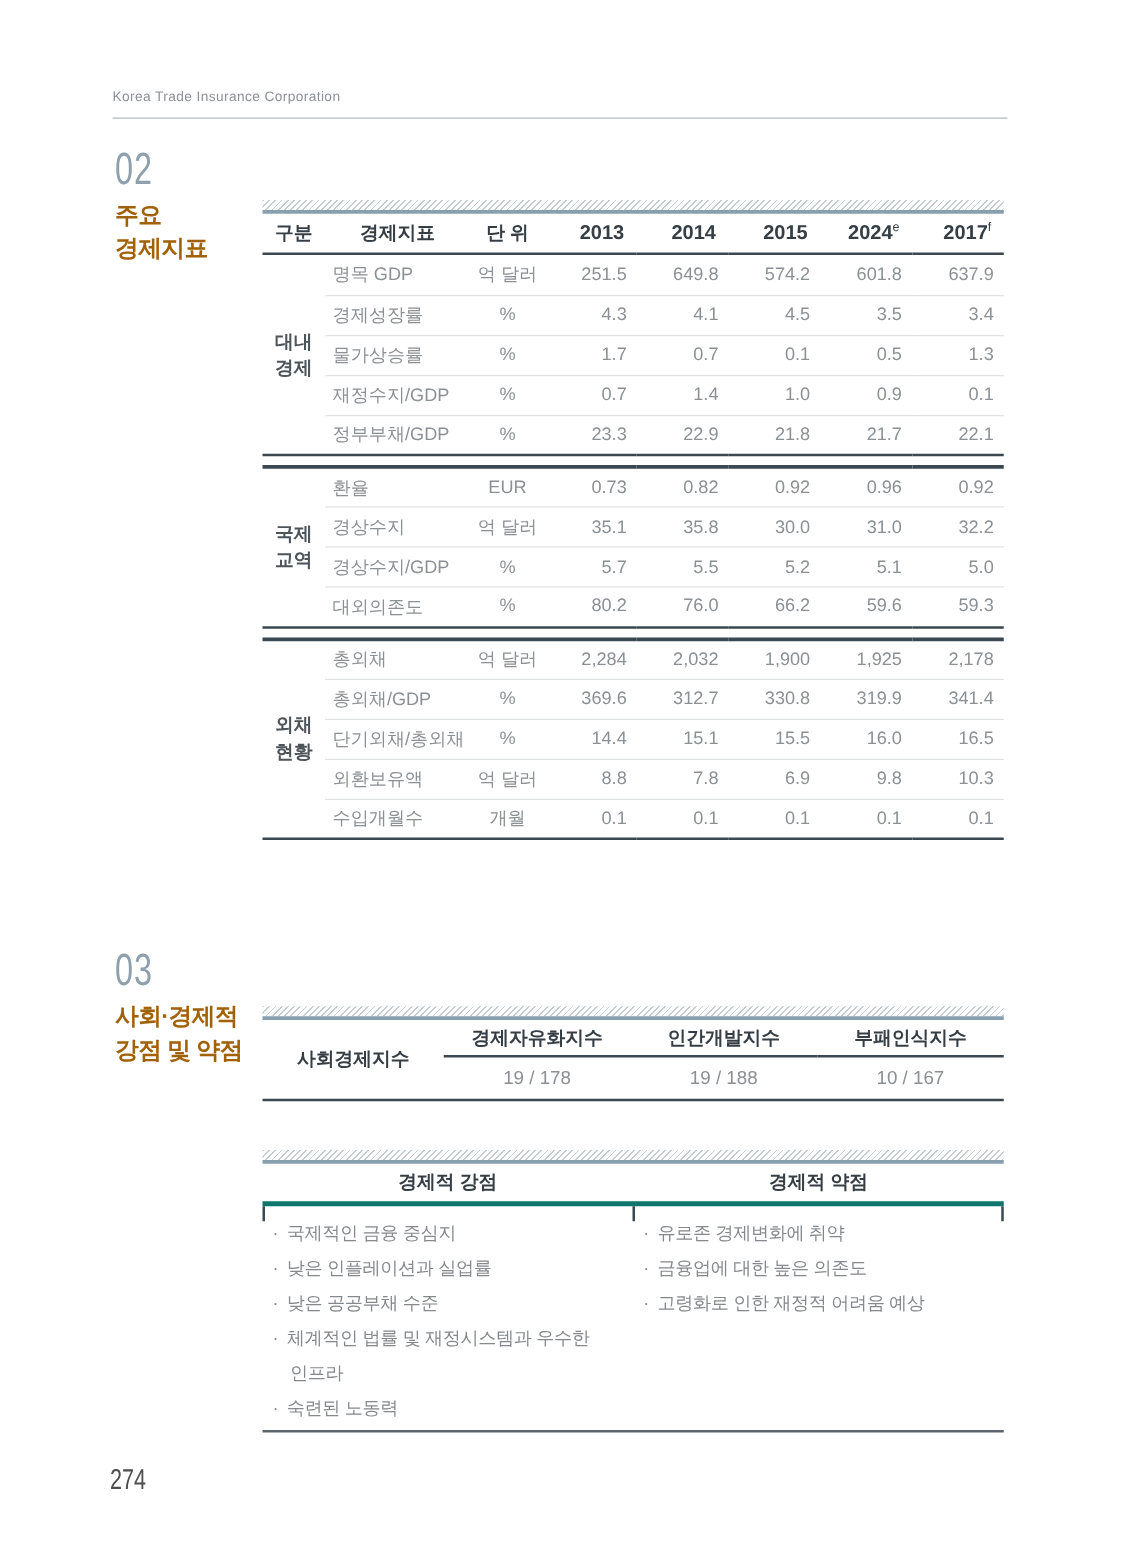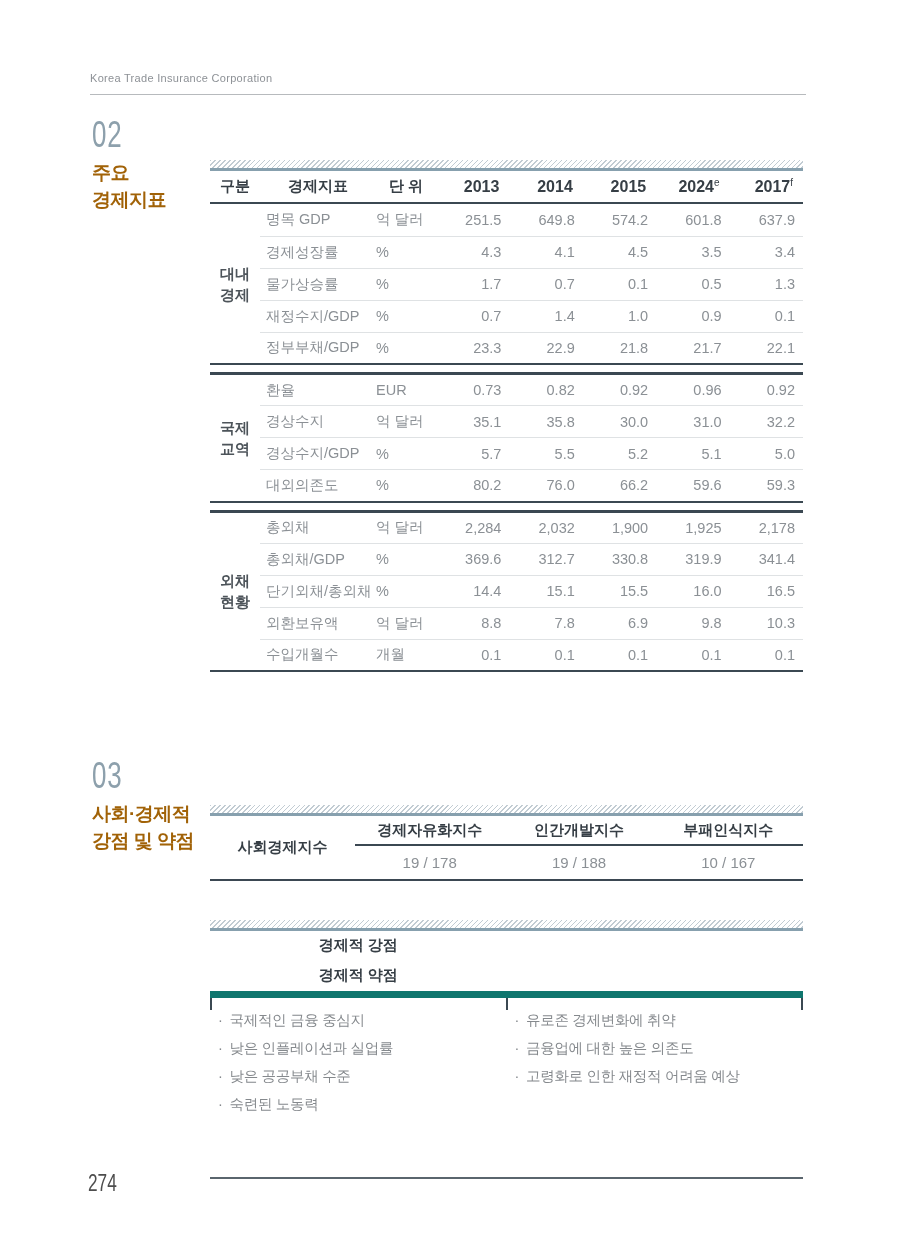--- a/index.html
+++ b/index.html
@@ -37,36 +37,36 @@
   .t1-head th { height:32px; font-size:15px; font-weight:700; color:#363e45; }
   .t1-head th.c-val { text-align:right; padding-right:10px; font-size:16px; }
   .t1-head th.c-val sup { font-size:10px; font-weight:400; }
   .t1-g { margin-bottom:7px; border-bottom:2px solid #3b4852; }
   .t1-g.topline { border-top:3px solid #3b4852; }
   .t1-g:last-child { margin-bottom:0; }
   .t1-g td { height:32px; font-size:14.5px; color:#8b9095; }
   .t1-g td.g-lbl { font-size:15px; font-weight:700; color:#4d545a; text-align:center; line-height:21px; }
   .t1-g td.g-lbl span { display:block; }
   .t1-g td.c-ind { text-align:left; padding-left:6px; }
-  .t1-g td.c-unit { text-align:left; }
+  .t1-g td.c-unit { text-align:center; }
   .t1-g td.c-val { text-align:right; padding-right:8px; }
   .t1-g tr.sep td { border-top:1px solid #dfe2e4; }
   .t1-head th.c-unit, .t1-head th.c-ind, .t1-head th.c-grp { text-align:center; }
 
   
   .t2-grid { display:grid; grid-template-columns:145px 1fr 1fr 1fr; border-bottom:2px solid #3b4852; }
   .t2-label { grid-row:1 / span 2; display:flex; align-items:center; justify-content:center;
               font-size:15px; font-weight:700; color:#363e45; }
   .t2-h { height:30px; display:flex; align-items:center; justify-content:center;
           font-size:15px; font-weight:700; color:#363e45; border-bottom:2px solid #3b4852; }
   .t2-v { height:33px; display:flex; align-items:center; justify-content:center;
           font-size:15px; color:#8b9095; }
 
   
-  .t3-head { display:flex; border-bottom:7px solid #0f766e;flex-direction:column; }
+  .t3-head { display:flex; border-bottom:4px solid #0f766e; }
   .t3-head div { width:50%; text-align:center; font-size:15px; font-weight:700;
                  color:#363e45; padding:5px 0 6px; }
   .t3-body { position:relative; display:flex; min-height:181px; border-bottom:2px solid #5a656d; }
   .tick { position:absolute; top:0; width:2px; height:12px; background:#3b4852; }
   .tick.l { left:0; } .tick.c { left:50%; margin-left:-1px; } .tick.r { right:0; }
   .t3-col { width:50%; padding:8px 20px 0 8px; }
   .t3-col ul { list-style:none; }
   .t3-col li { font-size:14.5px; line-height:28px; color:#85898d; letter-spacing:-.3px;
                padding-left:14px; text-indent:-14px; }
   .t3-col li::before { content:"\00B7\2002"; color:#85898d; }
@@ -332,20 +332,21 @@
     </div>
     <div class="t3-body">
       <div class="tick l"></div>
       <div class="tick c"></div>
       <div class="tick r"></div>
       <div class="t3-col">
         <ul>
           <li>국제적인 금융 중심지</li>
           <li>낮은 인플레이션과 실업률</li>
           <li>낮은 공공부채 수준</li>
+          <li>체계적인 법률 및 재정시스템과 우수한 인프라</li>
           <li>숙련된 노동력</li>
         </ul>
       </div>
       <div class="t3-col">
         <ul>
           <li>유로존 경제변화에 취약</li>
           <li>금융업에 대한 높은 의존도</li>
           <li>고령화로 인한 재정적 어려움 예상</li>
         </ul>
       </div>

